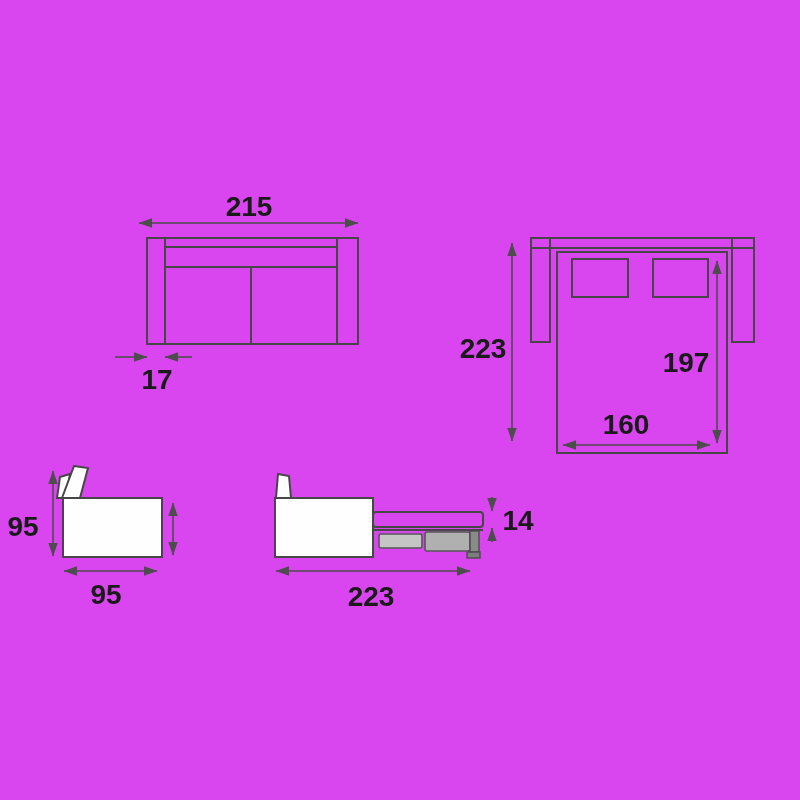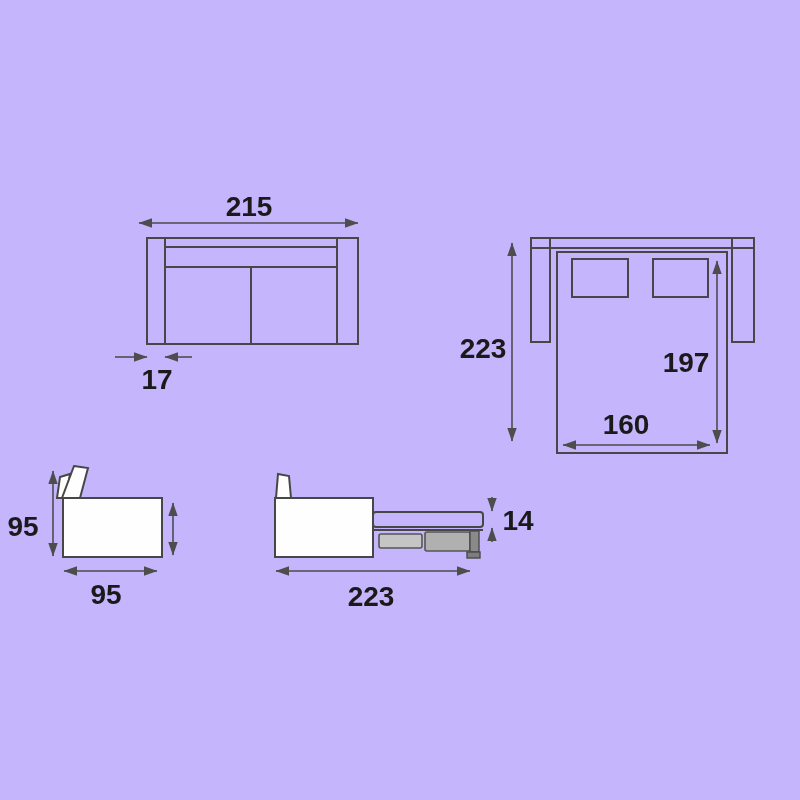--- a/index.html
+++ b/index.html
@@ -7,21 +7,21 @@
     padding: 0;
     width: 800px;
     height: 800px;
     background: #fefefe;
     font-family: "Liberation Sans", sans-serif;
   }
   .stage {
     position: relative;
     width: 800px;
     height: 800px;
-    background: #c4b5fd;
+    background: #d946ef;
     overflow: hidden;
   }
   svg { display: block; }
   .outline {
     fill: none;
     stroke: #474747;
     stroke-width: 2;
     stroke-linejoin: miter;
   }
   .outline-white {

